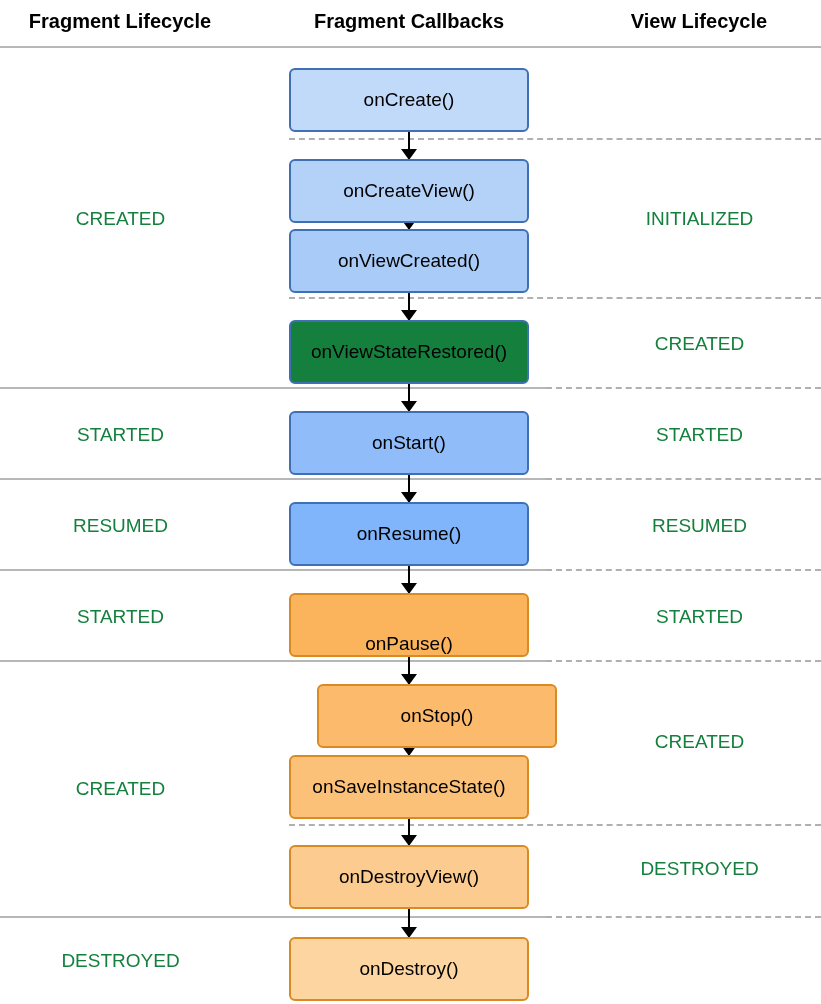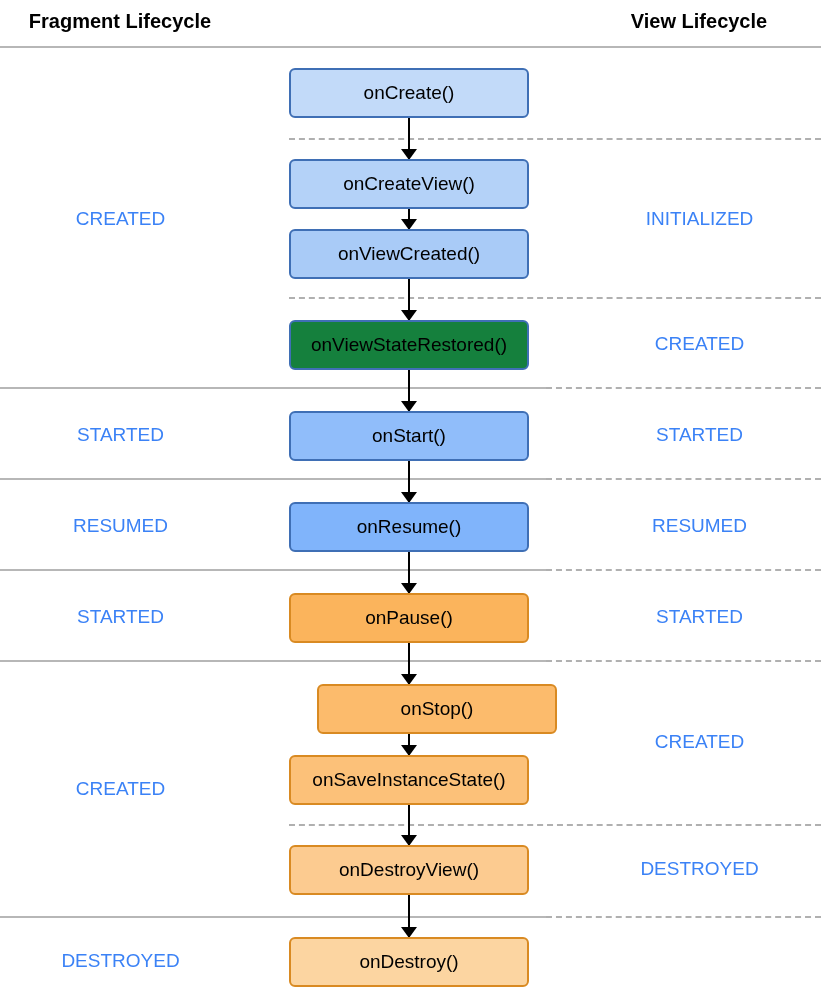--- a/index.html
+++ b/index.html
@@ -56,32 +56,32 @@
   .sep-dashed {
     position: absolute;
     height: 0;
     border-top: 2px dashed #b0b0b0;
   }
 
   
   .state-label {
     position: absolute;
     font-size: 19px;
-    color: #3b82f6;
+    color: #15803d;
     text-align: center;
     white-space: nowrap;
     transform: translateY(-50%);
   }
 
   
   .cb-box {
     position: absolute;
     left: 289px;
     width: 240px;
-    height: 50px;
+    height: 64px;
     box-sizing: border-box;
     border: 2px solid #3f6fb5;
     border-radius: 6px;
     display: flex;
     align-items: center;
     justify-content: center;
     font-size: 19px;
     color: #000000;
     white-space: nowrap;
     z-index: 3;
@@ -109,20 +109,21 @@
     z-index: 2;
   }
 </style>
 </head>
 <body>
 
 <div id="diagram">
 
   <div class="header-row">
     <div class="header-cell" style="left: -80px; width: 400px;">Fragment Lifecycle</div>
+    <div class="header-cell" style="left: 209px; width: 400px;">Fragment Callbacks</div>
     <div class="header-cell" style="left: 499px; width: 400px;">View Lifecycle</div>
   </div>
   <div class="header-underline"></div>
 
   <div id="separator-layer">
       <div class="sep-solid" style="left: 0px; top: 387px; width: 546px;"></div>
       <div class="sep-dashed" style="left: 546px; top: 387px; width: 275px;"></div>
       <div class="sep-solid" style="left: 0px; top: 478px; width: 546px;"></div>
       <div class="sep-dashed" style="left: 546px; top: 478px; width: 275px;"></div>
       <div class="sep-solid" style="left: 0px; top: 569px; width: 546px;"></div>
@@ -186,21 +187,21 @@
       </div>
       <div class="cb-box" style="top: 320px; background: #15803d; border-color: rgb(63, 111, 181);">
         <span>onViewStateRestored()</span>
       </div>
       <div class="cb-box" style="top: 411px; background: rgb(144, 189, 250); border-color: rgb(63, 111, 181);">
         <span>onStart()</span>
       </div>
       <div class="cb-box" style="top: 502px; background: rgb(128, 180, 251); border-color: rgb(63, 111, 181);">
         <span>onResume()</span>
       </div>
-      <div class="cb-box orange" style="top: 593px; background: rgb(251, 180, 92); border-color: rgb(217, 138, 34);">
+      <div class="cb-box orange" style="top: 593px; background: rgb(251, 180, 92); border-color: rgb(217, 138, 34); align-items: flex-end;">
         <span>onPause()</span>
       </div>
       <div class="cb-box orange" style="top: 684px; background: rgb(252, 187, 108); border-color: rgb(217, 138, 34); margin-left: 28px;">
         <span>onStop()</span>
       </div>
       <div class="cb-box orange" style="top: 755px; background: rgb(252, 193, 121); border-color: rgb(217, 138, 34);">
         <span>onSaveInstanceState()</span>
       </div>
       <div class="cb-box orange" style="top: 845px; background: rgb(252, 203, 144); border-color: rgb(217, 138, 34);">
         <span>onDestroyView()</span>

